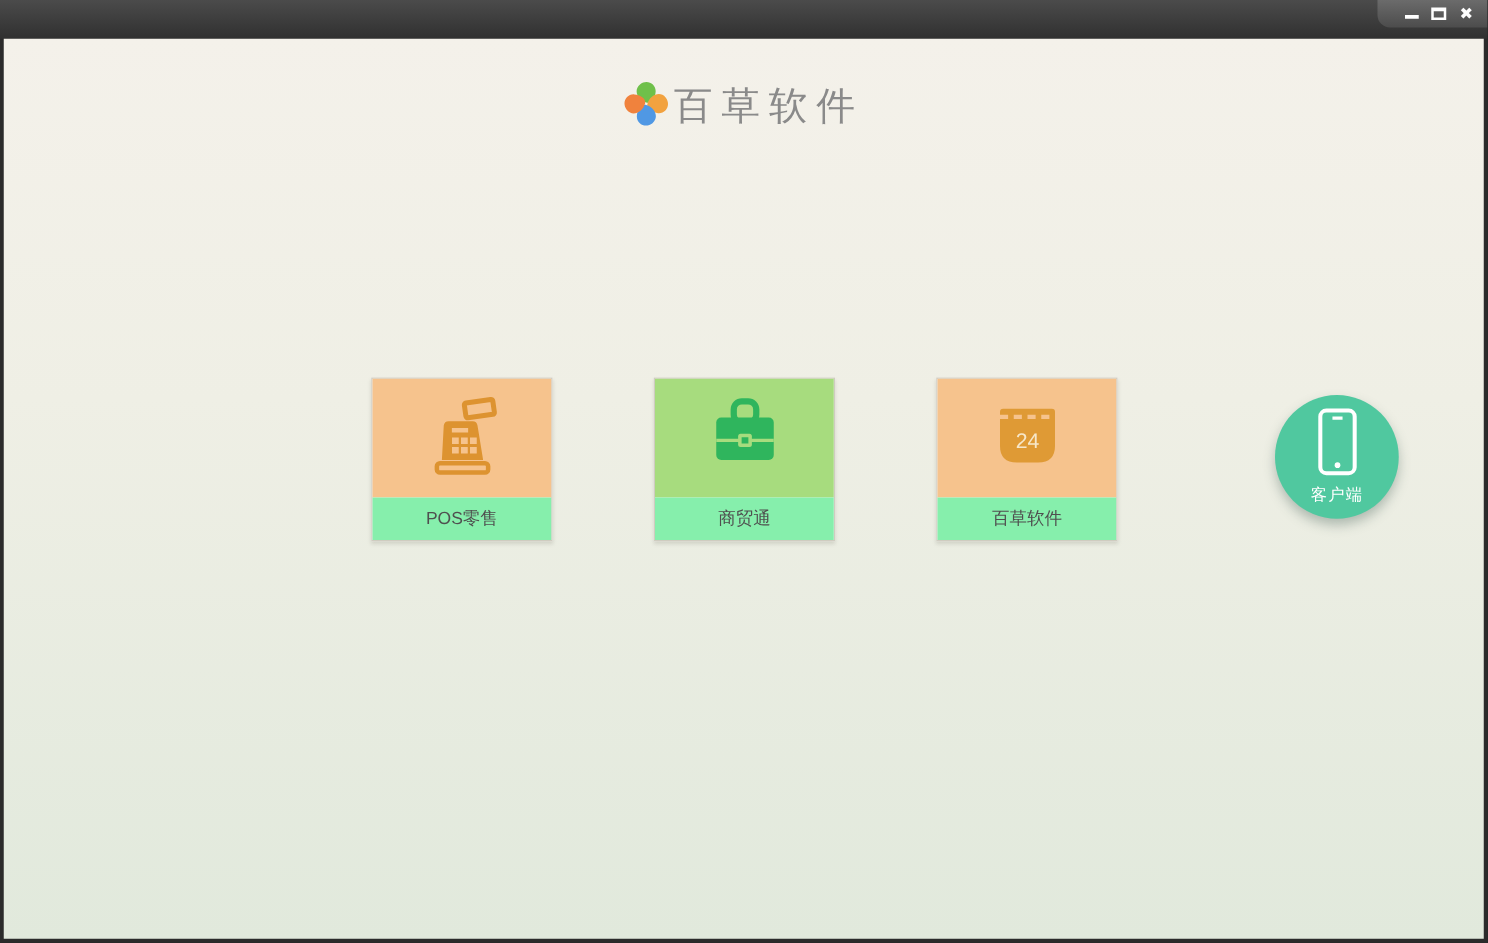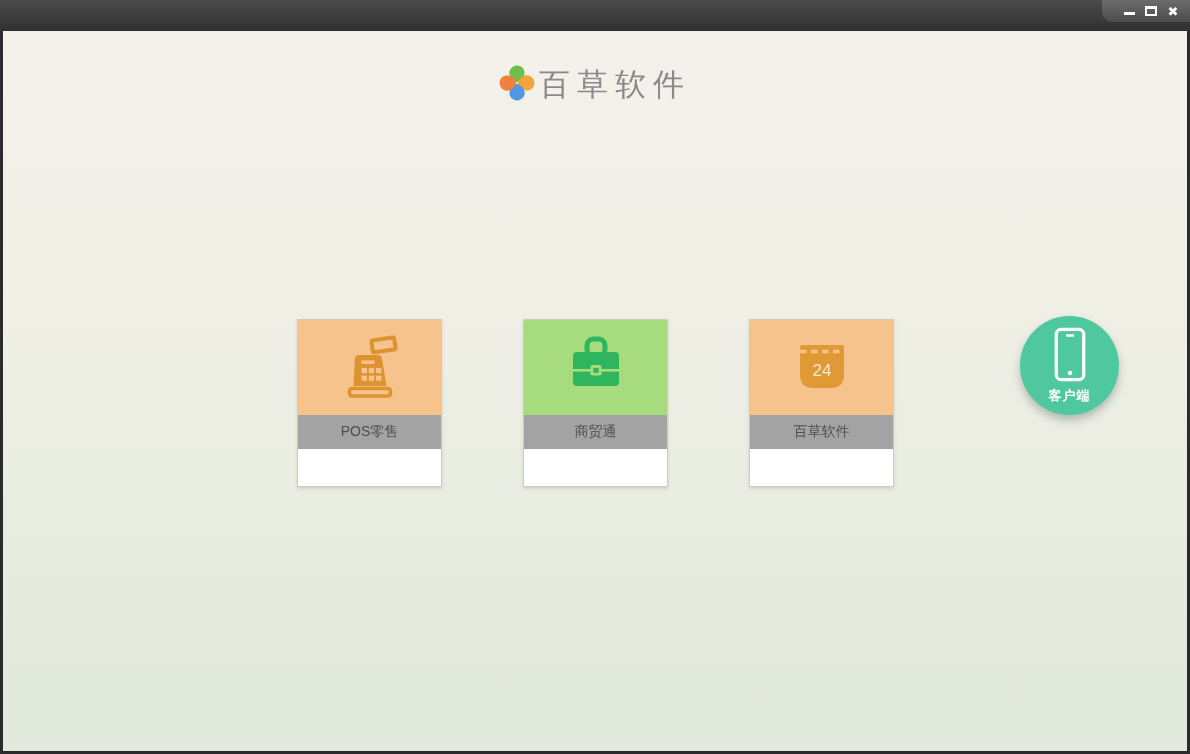--- a/index.html
+++ b/index.html
@@ -39,49 +39,49 @@
     position:absolute; top:24px; left:0; width:100%; height:60px;
     display:flex; align-items:center; justify-content:center; gap:4px;
   }
   .brand-name {
     font-family:"DejaVu Serif","Liberation Serif",serif;
     font-size:31px; color:#8a8a8a; letter-spacing:7px; font-weight:normal;
   }
 
   
   .card {
-    position:absolute; width:145px; height:168px; top:288px;
+    position:absolute; width:145px; height:131px; top:271px;
     background:#fff; border:1px solid #cfccc0;
     box-shadow:0 2px 3px rgba(90,90,70,0.18);
     cursor:pointer;
   }
   .card-pos  { left:294px; }
   .card-trade{ left:520px; }
   .card-lean { left:746px; }
   .card-top {
     width:100%; height:95px;
     display:flex; align-items:center; justify-content:center;
   }
   .bg-orange { background:#f6c38d; }
   .bg-green  { background:#a7dc7e; }
   .card-label {
-    width:100%; height:34px; background:#a3a3a3;
+    width:100%; height:34px; background:#86efac;
     display:flex; align-items:center; justify-content:center;
     font-size:14px; color:#4f4f4f;
   }
 
   
   .client-btn {
     position:absolute; left:1017px; top:285px; width:99px; height:99px;
     border-radius:50%; background:#50c89f;
     box-shadow:0 5px 9px rgba(60,90,80,0.35);
     display:flex; flex-direction:column; align-items:center; justify-content:center;
     cursor:pointer;
   }
-  .client-label { color:#fff; font-size:13px; font-weight:bold; margin-top:1px; letter-spacing:1px; }
+  .client-label { color:#fff; font-size:13px; font-weight:normal; margin-top:1px; letter-spacing:1px; }
 </style>
 </head>
 <body>
 
 <div class="window">
 
   <div class="titlebar">
     <div class="controls-tab">
       <div class="ctrl-btn">
         <div class="glyph-min"></div>

